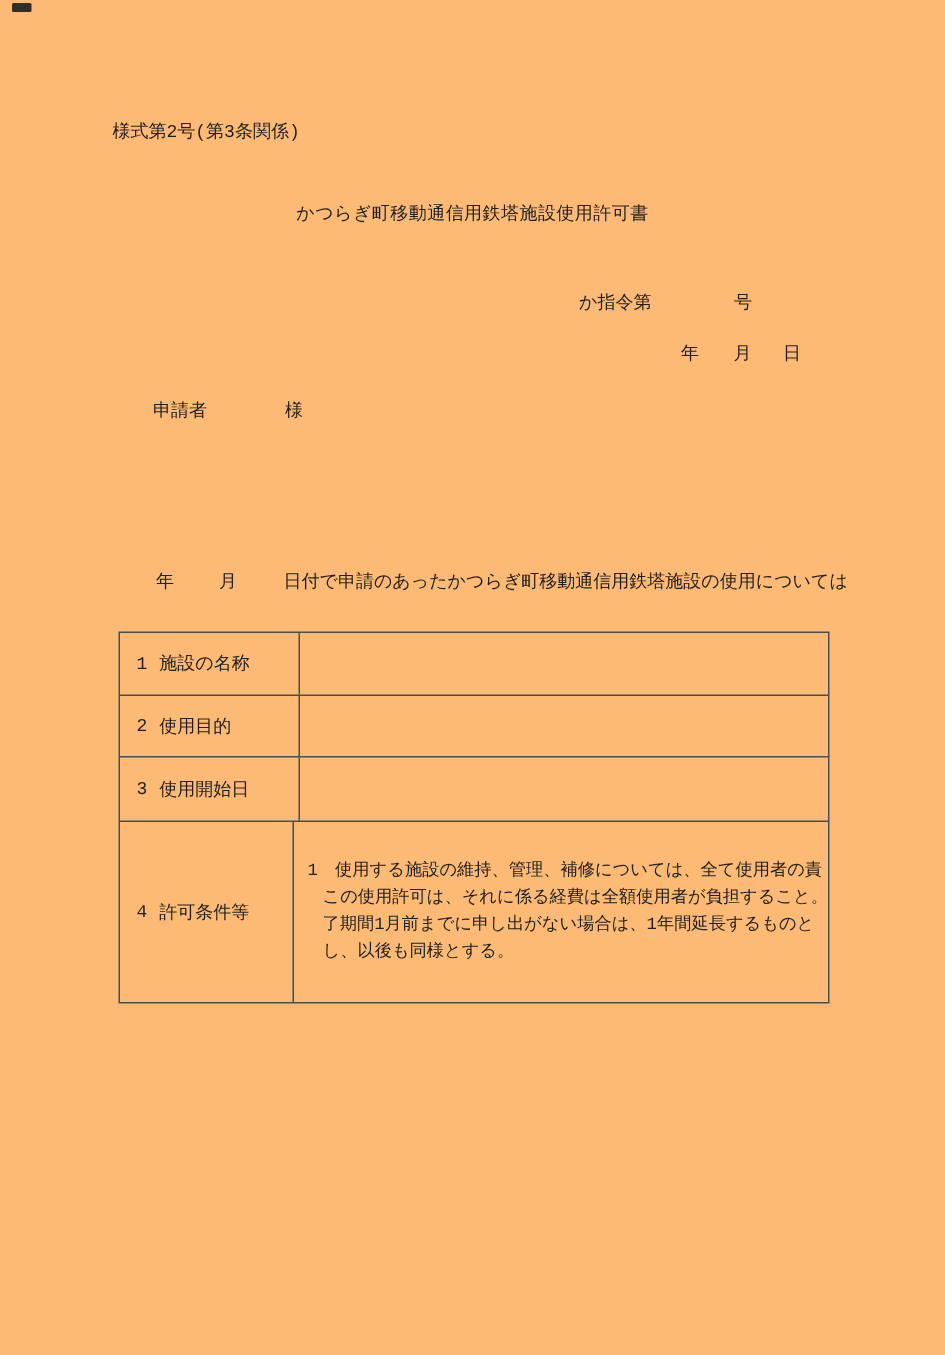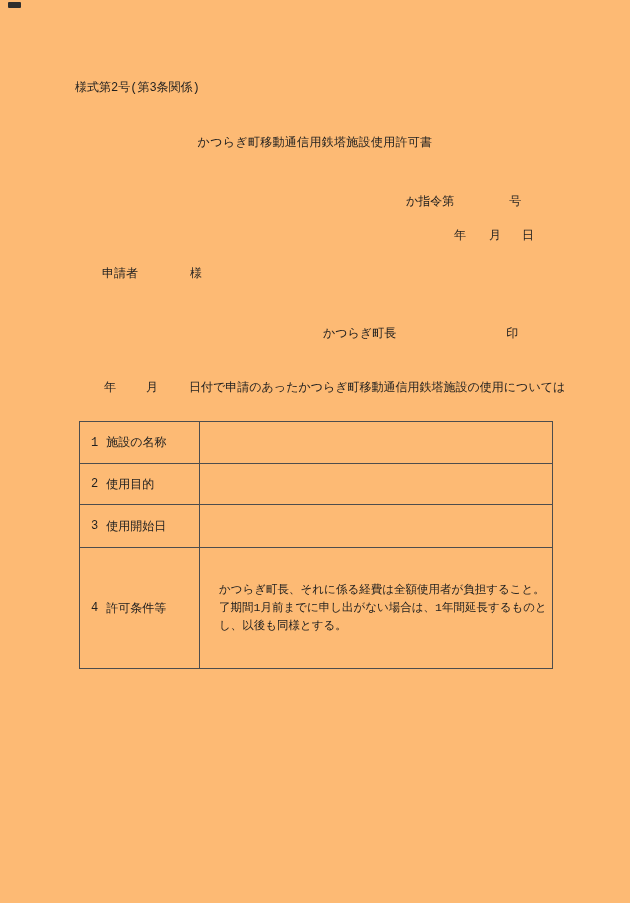--- a/index.html
+++ b/index.html
@@ -12,21 +12,21 @@
     font-size:12px;
     overflow:hidden;
   }
   .abs { position:absolute; line-height:1.3; white-space:nowrap; }
   .artifact {
     position:absolute; left:8px; top:2px; width:13px; height:6px;
     background:#2e2e2e; border-radius:1px;
   }
   .form-id { left:75px; top:81px; }
   .title { left:0; right:0; top:136px; text-align:center; letter-spacing:0.3px; }
-  .directive { left:406px; top:195px; }
+  .directive { left:386px; top:195px; }
   .issue-date { left:438px; top:229px;margin-left:16px; }
   .applicant { left:102px; top:267px; }
   .issuer { left:323px; top:327px; }
   .body-par { left:62px; top:379px; line-height:19px; }
 
   .sp { display:inline-block; height:1px; vertical-align:baseline; }
   .sp55 { width:55px; } .sp23 { width:23px; } .sp21 { width:21px; }
   .sp52 { width:52px; } .sp110 { width:110px; }
   .sp42 { width:42px; } .sp30 { width:30px; } .sp31 { width:31px; }
 
@@ -71,23 +71,20 @@
   </div>
 
   <div class="abs issue-date">
     <span>年</span><span class="sp sp23"></span><span>月</span><span class="sp sp21"></span><span>日</span>
   </div>
 
   <div class="abs applicant">
     <span>申請者</span><span class="sp sp52"></span><span>様</span>
   </div>
 
-  <div class="abs issuer">
-    <span>かつらぎ町長</span><span class="sp sp110"></span><span>印</span>
-  </div>
 
   <div class="abs body-par">
     <div><span class="sp sp42"></span><span>年</span><span class="sp sp30"></span><span>月</span><span class="sp sp31"></span><span>日付で申請のあったかつらぎ町移動通信用鉄塔施設の使用については</span></div>
   </div>
 
   <div class="table">
 
     <div class="trow first r1">
       <div class="tlabel">
         <span class="no">1</span>
@@ -111,21 +108,22 @@
       </div>
       <div class="tvalue"></div>
     </div>
 
     <div class="trow r4">
       <div class="tlabel">
         <span class="no">4</span>
           <span>許可条件等</span>
       </div>
       <div class="tvalue conditions">
-        <div class="cond-line indent">かつらぎ町長、それに係る経費は全額使用者が負担すること。</div>
+        <div class="cond-line">1　使用する施設の維持、管理、補修については、全て使用者の責</div>
+        <div class="cond-line indent">この使用許可は、それに係る経費は全額使用者が負担すること。</div>
         <div class="cond-line indent">了期間1月前までに申し出がない場合は、1年間延長するものと</div>
         <div class="cond-line indent">し、以後も同様とする。</div>
       </div>
     </div>
 
   </div>
 
 </div>
 
 </body></html>

